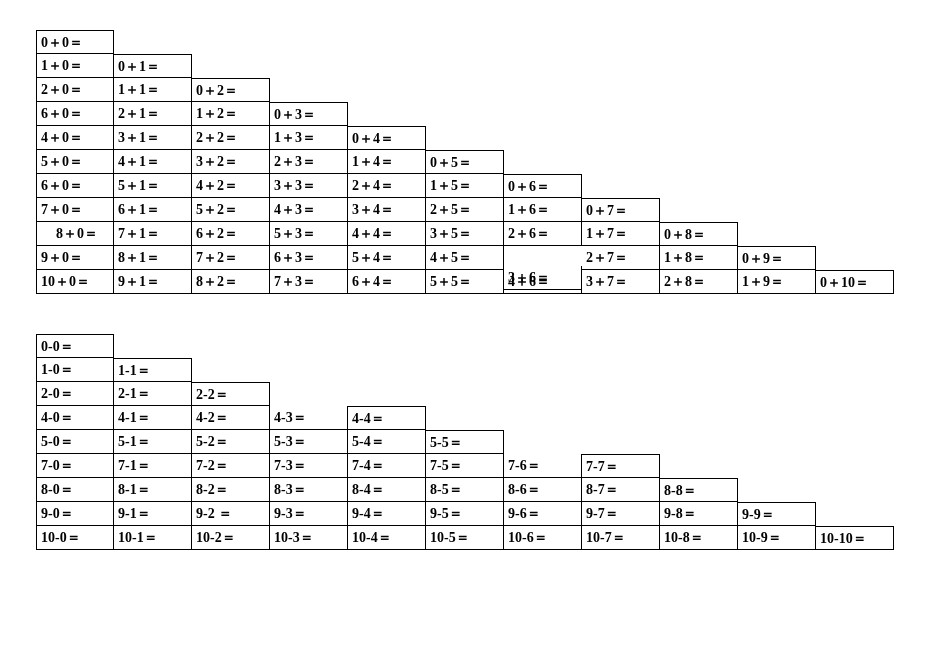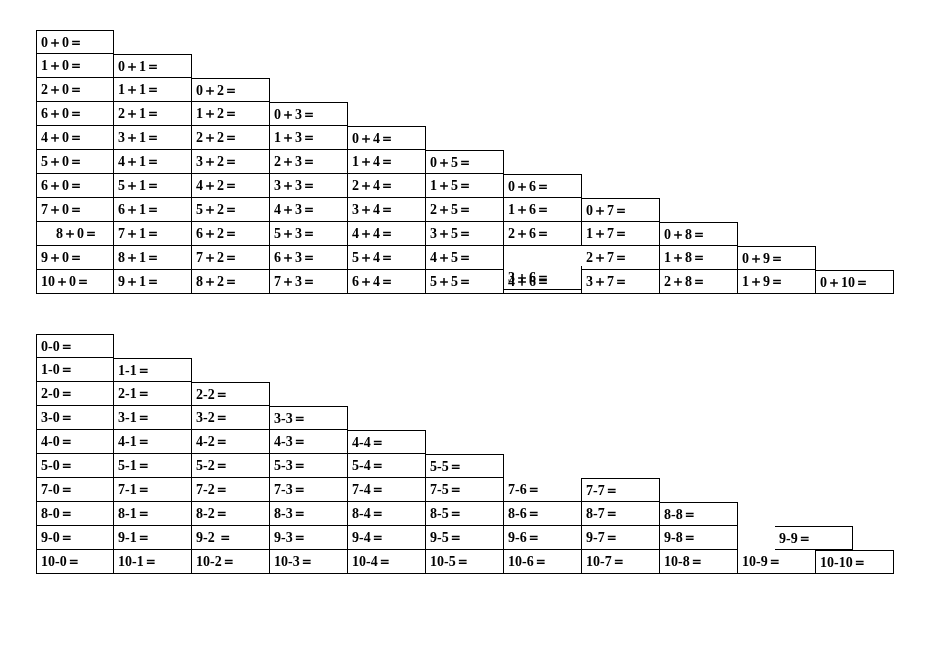--- a/index.html
+++ b/index.html
@@ -125,26 +125,20 @@
       <div class="row">
         <div class="cell" style="border-top: none;">1-0＝</div>
         <div class="cell" style="border-left: none;">1-1＝</div>
       </div>
       <div class="row">
         <div class="cell" style="border-top: none;">2-0＝</div>
         <div class="cell" style="border-top: none; border-left: none;">2-1＝</div>
         <div class="cell" style="border-left: none;">2-2＝</div>
       </div>
       <div class="row">
-        <div class="cell" style="border-top: none;">3-0＝</div>
-        <div class="cell" style="border-top: none; border-left: none;">3-1＝</div>
-        <div class="cell" style="border-top: none; border-left: none;">3-2＝</div>
-        <div class="cell" style="border-left: none;">3-3＝</div>
-      </div>
-      <div class="row">
         <div class="cell" style="border-top: none;">4-0＝</div>
         <div class="cell" style="border-top: none; border-left: none;">4-1＝</div>
         <div class="cell" style="border-top: none; border-left: none;">4-2＝</div>
         <div class="cell" style="border-top: none; border-left: none;">4-3＝</div>
         <div class="cell" style="border-left: none;">4-4＝</div>
       </div>
       <div class="row">
         <div class="cell" style="border-top: none;">5-0＝</div>
         <div class="cell" style="border-top: none; border-left: none;">5-1＝</div>
         <div class="cell" style="border-top: none; border-left: none;">5-2＝</div>
@@ -176,21 +170,21 @@
       <div class="row">
         <div class="cell" style="border-top: none;">9-0＝</div>
         <div class="cell" style="border-top: none; border-left: none;">9-1＝</div>
         <div class="cell" style="border-top: none; border-left: none;">9-2 ＝</div>
         <div class="cell" style="border-top: none; border-left: none;">9-3＝</div>
         <div class="cell" style="border-top: none; border-left: none;">9-4＝</div>
         <div class="cell" style="border-top: none; border-left: none;">9-5＝</div>
         <div class="cell" style="border-top: none; border-left: none;">9-6＝</div>
         <div class="cell" style="border-top: none; border-left: none;">9-7＝</div>
         <div class="cell" style="border-top: none; border-left: none;">9-8＝</div>
-        <div class="cell" style="border-left: none; margin-left: 37px;">9-9＝</div>
+        <div class="cell" style="border-left: none;">9-9＝</div>
       </div>
       <div class="row">
         <div class="cell" style="border-top: none;">10-0＝</div>
         <div class="cell" style="border-top: none; border-left: none;">10-1＝</div>
         <div class="cell" style="border-top: none; border-left: none;">10-2＝</div>
         <div class="cell" style="border-top: none; border-left: none;">10-3＝</div>
         <div class="cell" style="border-top: none; border-left: none;">10-4＝</div>
         <div class="cell" style="border-top: none; border-left: none;">10-5＝</div>
         <div class="cell" style="border-top: none; border-left: none;">10-6＝</div>
         <div class="cell" style="border-top: none; border-left: none;">10-7＝</div>

